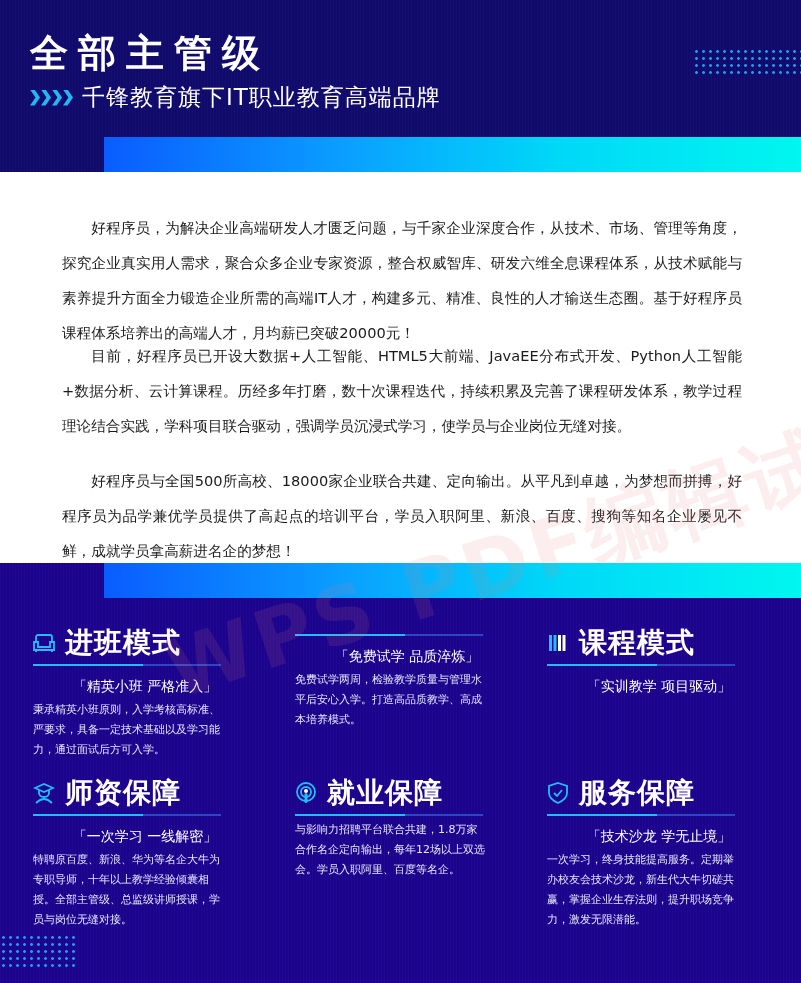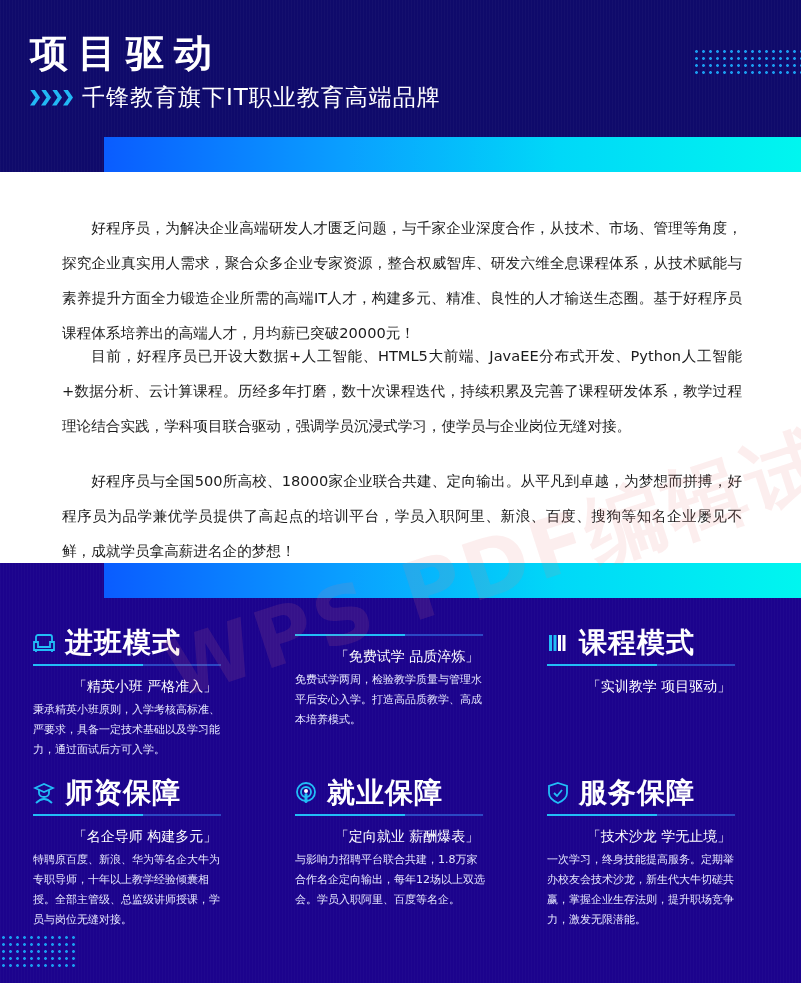--- a/index.html
+++ b/index.html
@@ -80,21 +80,21 @@
     .c2 { left: 295px; top: 628px; }
     .c3 { left: 547px; top: 628px; }
     .c4 { left: 33px; top: 778px; }
     .c5 { left: 295px; top: 778px; }
     .c6 { left: 547px; top: 778px; }
   </style>
 </head>
 <body>
 
 <div class="header">
-  <div class="title">项目驱动</div>
+  <div class="title">全部主管级</div>
   <div class="subtitle-row">
     <div class="chevrons">
       <div class="chev"></div>
         <div class="chev"></div>
         <div class="chev"></div>
         <div class="chev"></div>
     </div>
     <div class="subtitle">千锋教育旗下IT职业教育高端品牌</div>
   </div>
   <div class="dots-tr"></div>
@@ -155,38 +155,37 @@
     <span class="card-icon">
       <svg width="22" height="22" viewBox="0 0 22 22">
           <path d="M2 6 L11 2 L20 6 L11 10 Z" fill="none" stroke="#22bdf7" stroke-width="1.8"></path>
           <path d="M6 8 v3 a5 4 0 0 0 10 0 v-3" fill="none" stroke="#22bdf7" stroke-width="1.8"></path>
           <path d="M3 21 q8-8 16 0" fill="none" stroke="#22bdf7" stroke-width="1.8"></path>
         </svg>
     </span>
     <span class="card-title">师资保障</span>
   </div>
   <div class="card-rule"></div>
-  <div class="card-tag">「名企导师 构建多元」</div>
+  <div class="card-tag">「一次学习 一线解密」</div>
   <div class="card-desc">特聘原百度、新浪、华为等名企大牛为专职导师，十年以上教学经验倾囊相授。全部主管级、总监级讲师授课，学员与岗位无缝对接。</div>
 </div>
 
 <div class="card c5">
   <div class="card-head">
     <span class="card-icon">
       <svg width="22" height="22" viewBox="0 0 22 22">
           <circle cx="11" cy="10" r="9" fill="none" stroke="#22bdf7" stroke-width="1.8"></circle>
           <circle cx="11" cy="10" r="5" fill="none" stroke="#22bdf7" stroke-width="1.8"></circle>
           <circle cx="11" cy="9" r="2" fill="#ffffff"></circle>
           <rect x="9.5" y="11" width="3" height="10" rx="1.5" fill="#22bdf7"></rect>
         </svg>
     </span>
     <span class="card-title">就业保障</span>
   </div>
   <div class="card-rule"></div>
-  <div class="card-tag">「定向就业 薪酬爆表」</div>
   <div class="card-desc">与影响力招聘平台联合共建，1.8万家合作名企定向输出，每年12场以上双选会。学员入职阿里、百度等名企。</div>
 </div>
 
 <div class="card c6">
   <div class="card-head">
     <span class="card-icon">
       <svg width="20" height="22" viewBox="0 0 20 22">
           <path d="M10 1 L19 4 V11 Q19 17 10 21 Q1 17 1 11 V4 Z" fill="none" stroke="#22bdf7" stroke-width="1.8"></path>
           <path d="M6 11 L9 14 L14 8" fill="none" stroke="#22bdf7" stroke-width="1.8"></path>
         </svg>

